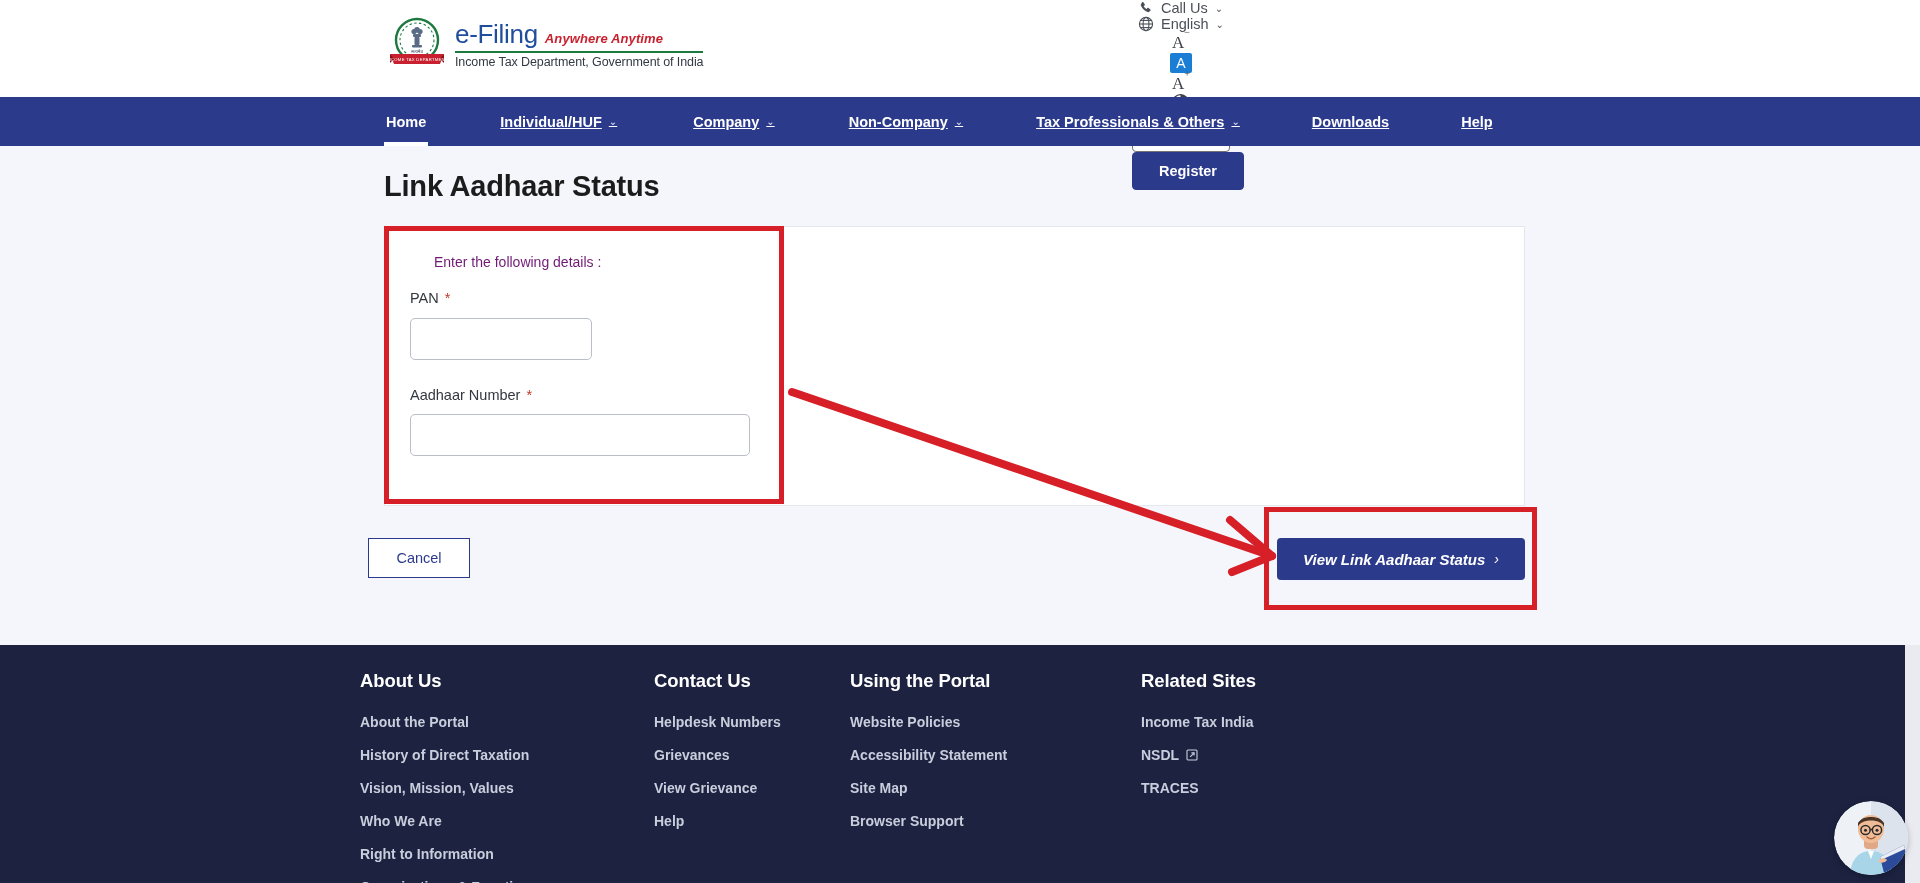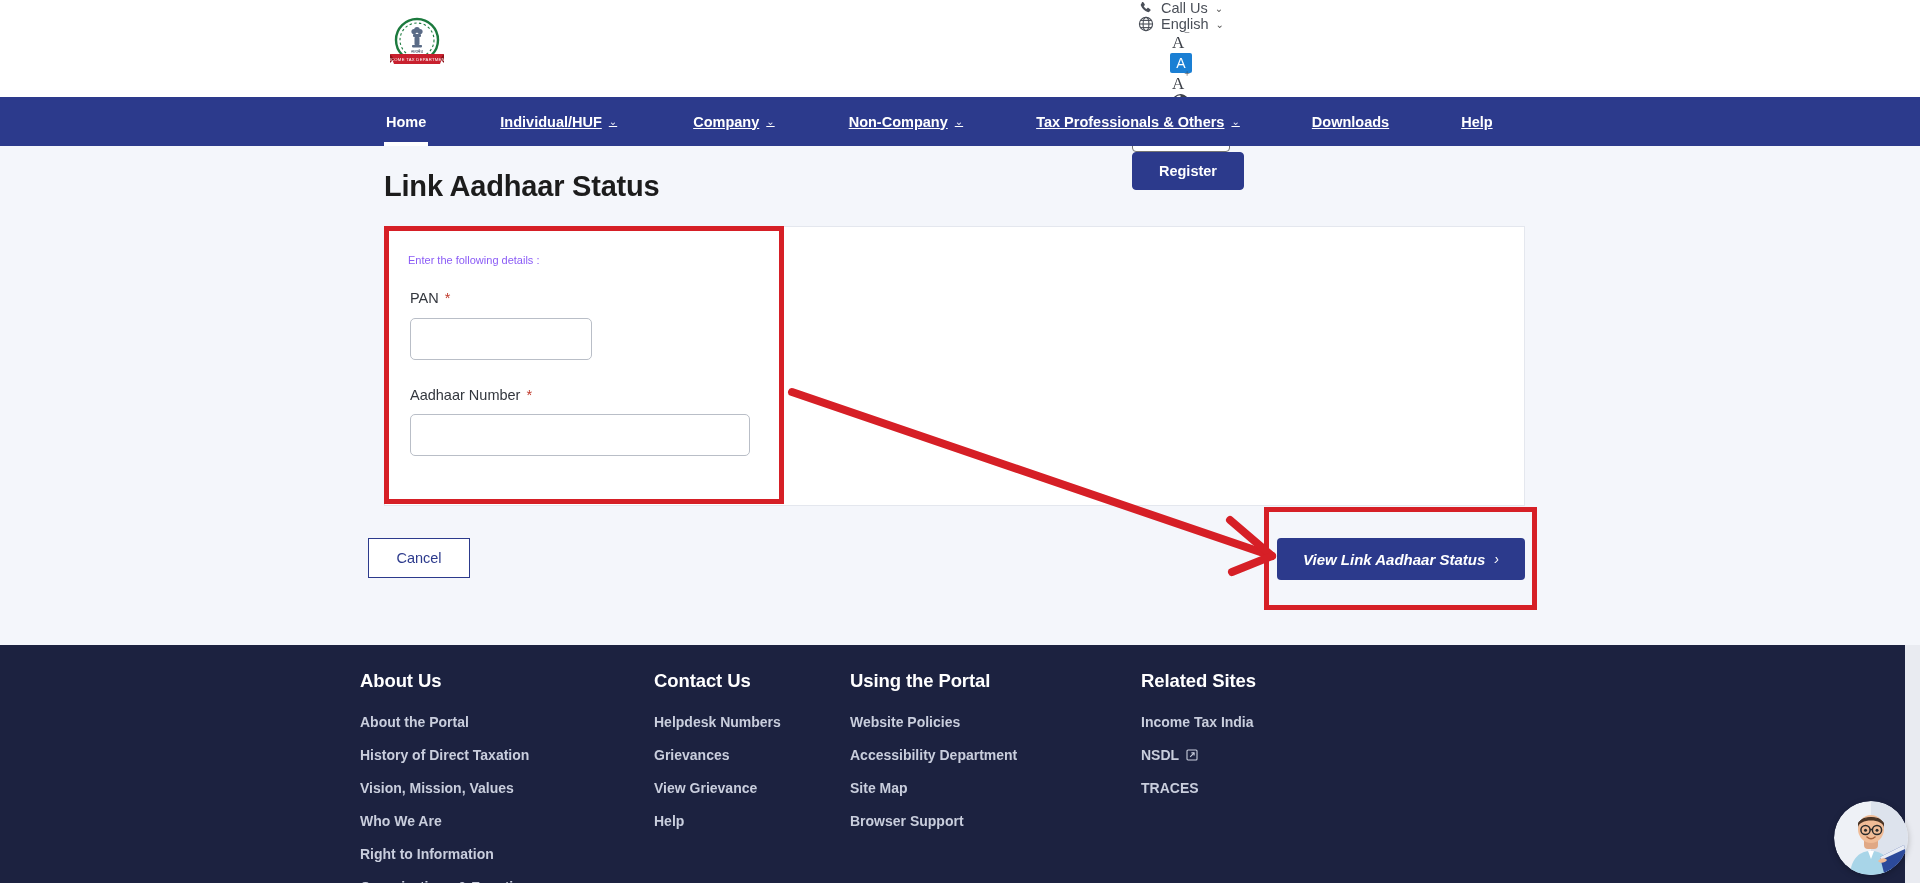--- a/index.html
+++ b/index.html
@@ -94,22 +94,22 @@
   
   .page-title {
     position: absolute; left: 384px; top: 170px;
     font-size: 29px; font-weight: bold; color: #1c1c1c; letter-spacing: -0.2px;
   }
   .card {
     position: absolute; left: 384px; top: 226px; width: 1141px; height: 280px;
     background: #ffffff; border: 1px solid #e4e7ee;
   }
   .form-intro {
-    position: absolute; left: 408px; top: 254px;
-    font-size: 11px; color: #8b5cf6;
+    position: absolute; left: 434px; top: 254px;
+    font-size: 14px; color: #701a75;
   }
   .field-label {
     position: absolute; font-size: 14.5px; color: #33373e;
   }
   .req { color: #c0392b; margin-left: 6px; }
   .lbl-pan { left: 410px; top: 290px; }
   .lbl-aadhaar { left: 410px; top: 387px; }
   .inp {
     position: absolute; background: #ffffff;
     border: 1px solid #b9bec7; border-radius: 5px;
@@ -198,20 +198,28 @@
             <circle cx="32" cy="15.5" r="2.6"></circle>
             <circle cx="29" cy="13.8" r="2.9"></circle>
           </g>
           <text x="29" y="36.5" font-size="4.4" fill="#2d3c52" text-anchor="middle" font-family="Liberation Sans, sans-serif">सत्यमेव</text>
           <path d="M2 38 L56 38 L52 48 L6 48 Z" fill="#c8202e"></path>
           <path d="M2 38 L6 43 L2 47 Z" fill="#8e1118"></path>
           <path d="M56 38 L52 43 L56 47 Z" fill="#8e1118"></path>
           <text x="29" y="45" font-size="4.2" fill="#ffffff" text-anchor="middle" font-family="Liberation Sans, sans-serif" letter-spacing="0.3">INCOME TAX DEPARTMENT</text>
         </svg>
       </div>
+      <div class="brand-text">
+        <div class="brand-line1">
+          <span class="efiling">e-Filing</span>
+          <span class="anywhere">Anywhere Anytime</span>
+        </div>
+        <div class="brand-rule"></div>
+        <div class="brand-line2">Income Tax Department, Government of India</div>
+      </div>
     </div>
 
     <div class="header-right">
 
       <div class="hr-item">
         <span class="phone-icon">
           <svg width="15" height="15" viewBox="0 0 16 16" fill="#4a4f58">
             <path d="M3.2 1.4c.5-.4 1.2-.3 1.6.2l1.3 1.8c.3.4.2 1-.2 1.3l-.9.7c.6 1.4 1.7 2.5 3.1 3.1l.7-.9c.3-.4.9-.5 1.3-.2l1.8 1.3c.5.4.6 1.1.2 1.6l-.9 1c-.5.6-1.3.8-2 .5C6 10.8 3.4 8.2 2 4.9c-.3-.7-.1-1.5.5-2l.7-1.5z"></path>
           </svg>
         </span>
@@ -364,21 +372,21 @@
             <span>Help</span>
           </a>
       </div>
 
       <div class="fcol fcol-3">
         <h3>Using the Portal</h3>
         <a>
             <span>Website Policies</span>
           </a>
         <a>
-            <span>Accessibility Department</span>
+            <span>Accessibility Statement</span>
           </a>
         <a>
             <span>Site Map</span>
           </a>
         <a>
             <span>Browser Support</span>
           </a>
       </div>
 
       <div class="fcol fcol-4">

